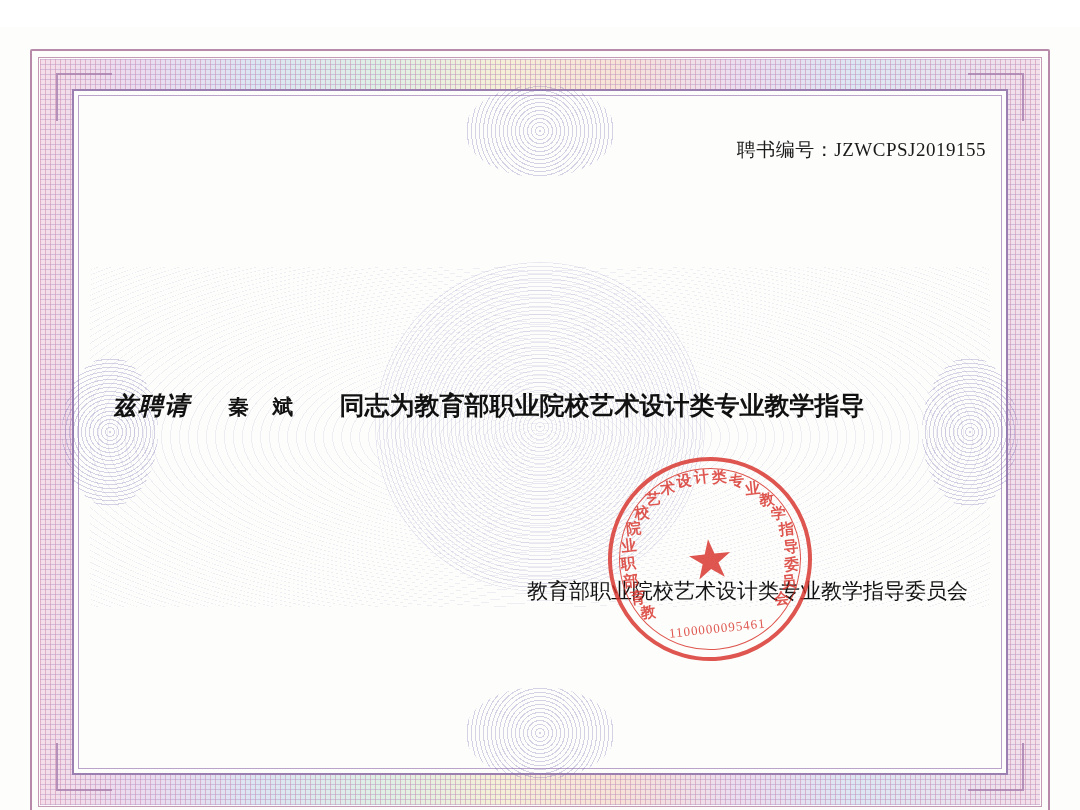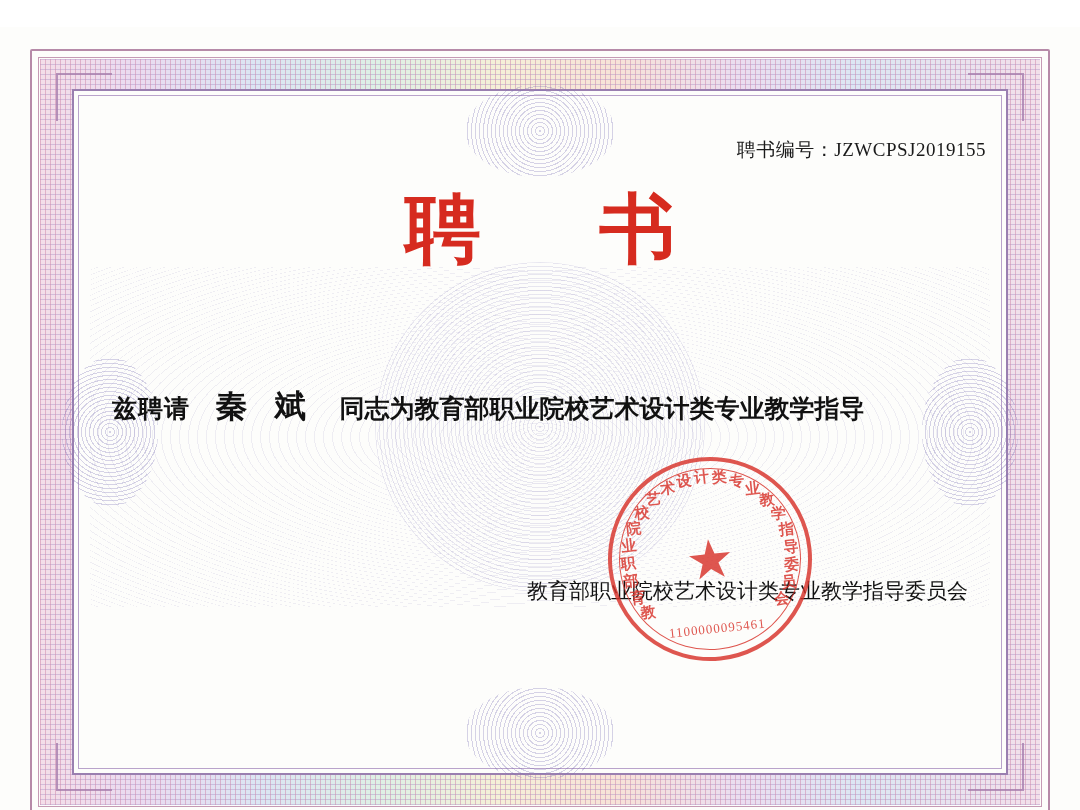--- a/index.html
+++ b/index.html
@@ -165,28 +165,28 @@
     top: 270px;
   }
   .body-line {
     font-family: "DejaVu Sans", sans-serif;
     font-weight: bold;
     font-size: 25px;
     color: #111111;
     line-height: 58px;
     white-space: nowrap;
   }
-  .body-line .lead { letter-spacing: 1px; }
+  .body-line .lead { letter-spacing: 1px; font-style: italic; }
   .name-slot {
     display: inline-block;
     min-width: 132px;
     text-align: center;
     font-family: "DejaVu Serif", serif;
     font-weight: bold;
-    font-size: 32px;
+    font-size: 21px;
     letter-spacing: 8px;
   }
 
   .signature {
     position: absolute;
     right: 22px;
     top: 465px;
     text-align: center;
     font-family: "DejaVu Sans", sans-serif;
     font-size: 21px;
@@ -278,21 +278,20 @@
     <div class="watermark-wave"></div>
     <div class="rosette big"></div>
   </div>
 
   <div class="content">
 
     <div class="serial">
       <span>聘书编号：</span><span>JZWCPSJ2019155</span>
     </div>
 
-    <div class="title-cn">聘 书</div>
 
     <div class="body-block">
       <div class="body-line">
         <span class="lead">兹聘请</span>
         <span class="name-slot">秦 斌</span>
         <span>同志为教育部职业院校艺术设计类专业教学指导</span>
       </div>
     </div>
 
     <div class="signature">

